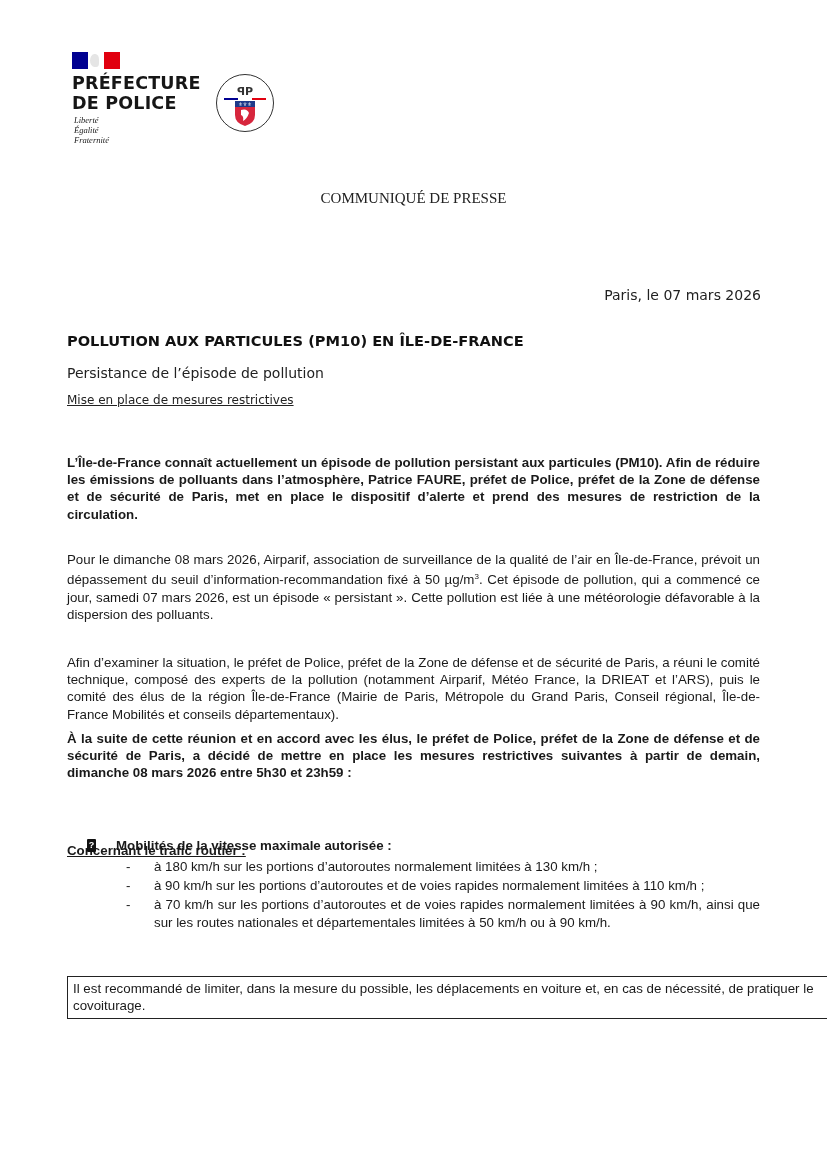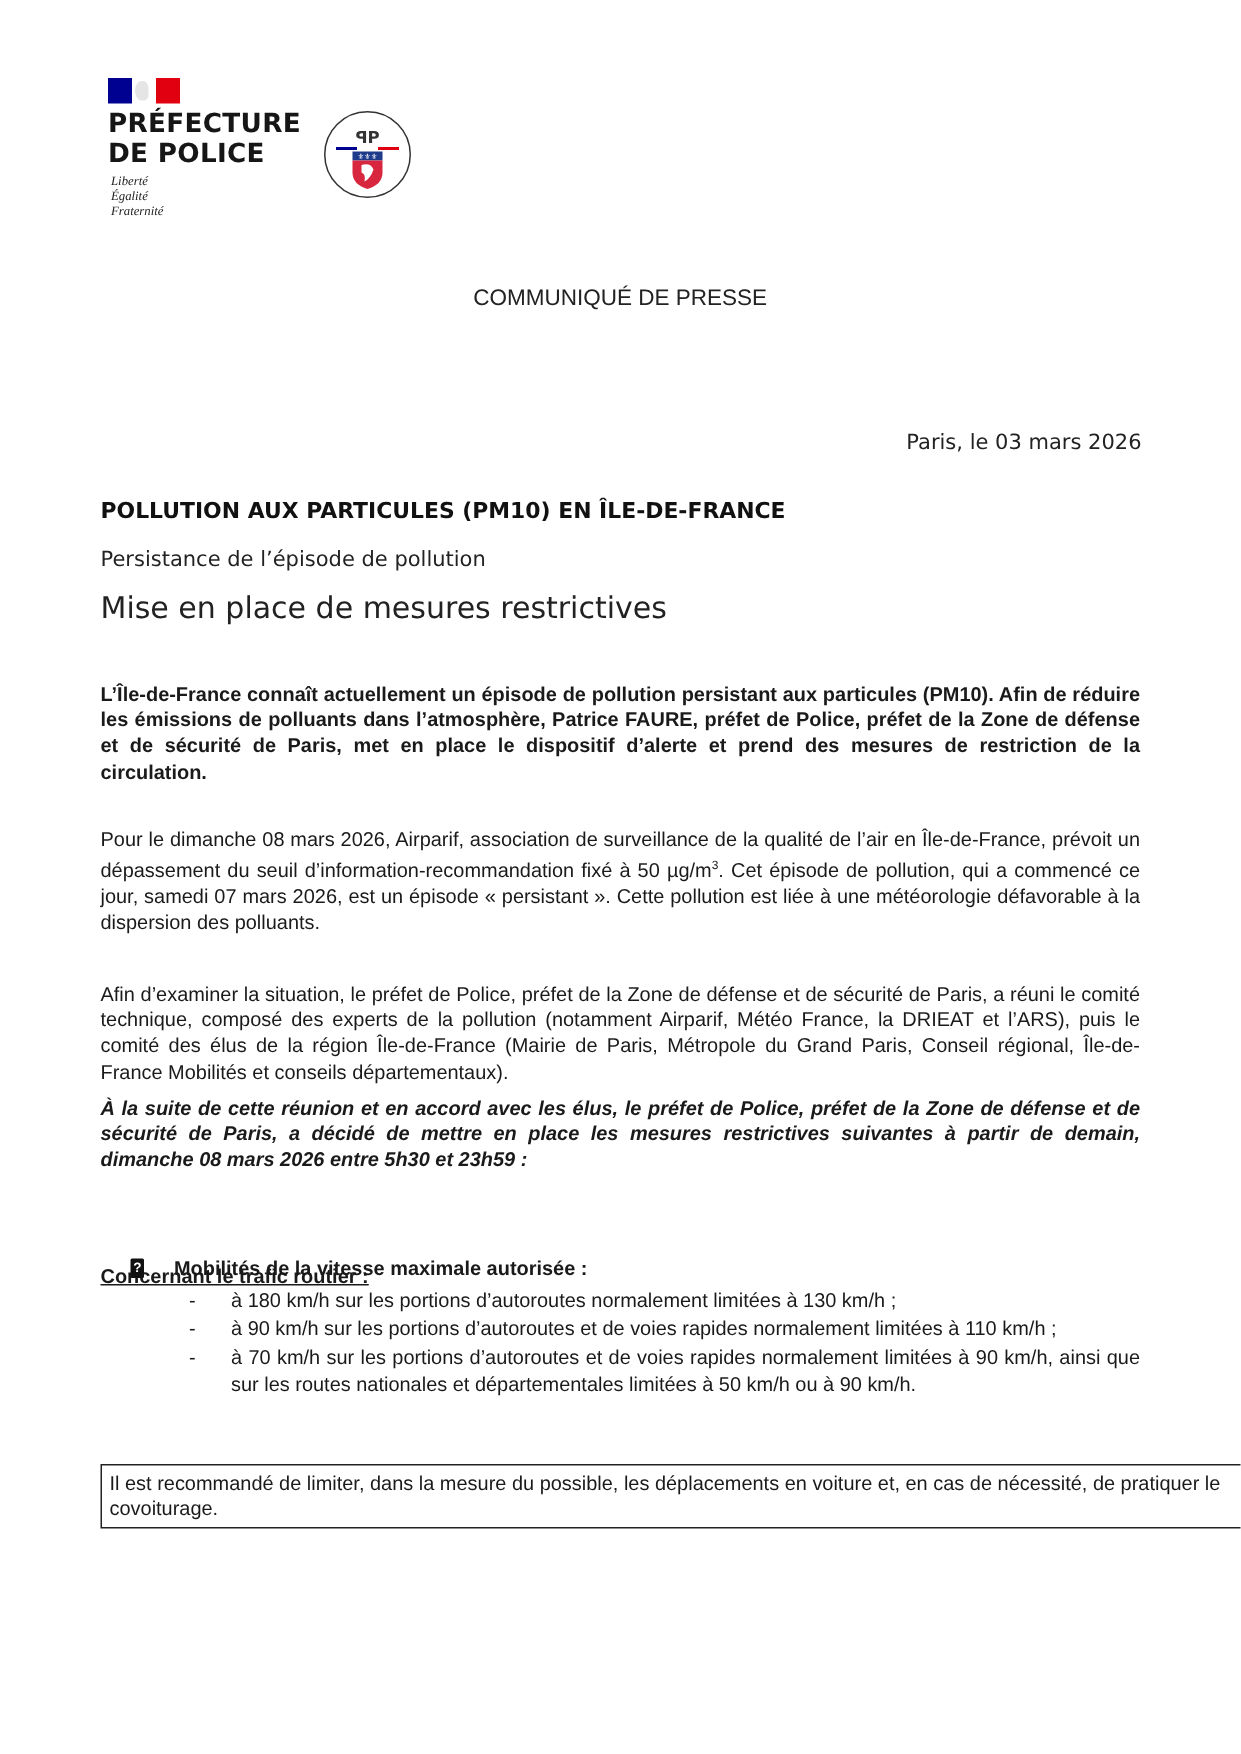--- a/index.html
+++ b/index.html
@@ -15,32 +15,32 @@
     #marianne .mid { width: 16px; height: 17px; background: #ffffff; position: relative; }
     #marianne .mid::after { content: ""; position: absolute; left: 2px; top: 2px; width: 9px; height: 13px; border-radius: 50% 40% 30% 50%; background: #e5e5e5; }
     #marianne .red { width: 16px; height: 17px; background: #e1000f; }
     #prefecture-name { left: 72px; top: 73px; font-family: "DejaVu Sans", sans-serif; font-weight: bold; font-size: 17.5px; line-height: 20px; letter-spacing: 0.2px; color: #161616; }
     #motto { left: 74px; top: 115px; font-family: "Liberation Serif", serif; font-style: italic; font-size: 8.5px; line-height: 10px; color: #222; }
 
     #pp-badge { left: 216px; top: 74px; width: 58px; height: 58px; border: 1.2px solid #333; border-radius: 50%; box-sizing: border-box; }
     #pp-badge svg { display: block; }
 
     
-    #doc-type { left: 0; width: 827px; top: 190px; text-align: center; font-family: Liberation Sans, sans-serif; font-size: 15px; letter-spacing: 0px; color: #222; }
+    #doc-type { left: 0; width: 827px; top: 190px; text-align: center; font-family: Liberation Serif, serif; font-size: 15px; letter-spacing: 0px; color: #222; }
     #date-line { right: 66px; top: 287px; font-family: "DejaVu Sans", sans-serif; font-size: 14px; color: #222; }
     #headline { left: 67px; top: 332px; font-family: "DejaVu Sans", sans-serif; font-weight: bold; font-size: 14.6px; color: #111; }
     #sub1 { left: 67px; top: 365px; font-family: "DejaVu Sans", sans-serif; font-size: 14px; color: #222; text-align: right; }
-    #sub2 { left: 67px; top: 393px; font-family: "DejaVu Sans", sans-serif; font-size: 20px; color: #222; }
+    #sub2 { left: 67px; top: 393px; font-family: "DejaVu Sans", sans-serif; font-size: 12px; color: #222; text-decoration: underline; }
 
     .para { left: 67px; width: 693px; font-family: "Liberation Sans", sans-serif; font-size: 13.3px; line-height: 17.2px; text-align: justify; color: #1a1a1a; }
     .bold { font-weight: bold; }
     #intro { top: 454px; }
     #p1 { top: 551px; }
     #p2 { top: 654px; }
-    #p3 { top: 730px; font-style: italic; }
+    #p3 { top: 730px; }
 
     #section-title { left: 67px; top: 815px; font-family: "Liberation Sans", sans-serif; font-size: 13.3px; text-decoration: underline; font-weight: bold; color: #1a1a1a; margin-top: 28px; }
     #measure { left: 87px; top: 838px; display: flex; align-items: center; font-family: "Liberation Sans", sans-serif; font-size: 13.3px; font-weight: bold; color: #1a1a1a; }
     #measure .bullet { width: 9px; height: 13px; background: #111; color: #fff; font-size: 9px; line-height: 13px; text-align: center; margin-right: 20px; border-radius: 1px; }
 
     #sublist { left: 126px; top: 858px; width: 634px; font-family: "Liberation Sans", sans-serif; font-size: 13.3px; line-height: 17.2px; color: #1a1a1a; }
     #sublist .item { display: flex; margin-bottom: 2px; }
     #sublist .dash { width: 28px; flex: 0 0 28px; }
     #sublist .txt { flex: 1; text-align: justify; }
 
@@ -73,21 +73,21 @@
     <rect x="35" y="23" width="14" height="2" fill="#e1000f"></rect>
 
     <rect x="18" y="26" width="20" height="6" fill="#1e3a8a"></rect>
     <text x="28" y="31" text-anchor="middle" font-size="5" fill="#fff">⚜⚜⚜</text>
     <path d="M18 32 H38 V40 Q38 48 28 51 Q18 48 18 40 Z" fill="#d7263d"></path>
     <path d="M24 35 Q30 33 32 38 Q30 44 26 46 Q27 41 24 40 Z" fill="#ffffff"></path>
   </svg>
 </div>
 
 <div id="doc-type" class="abs">COMMUNIQUÉ DE PRESSE</div>
-<div id="date-line" class="abs">Paris, le 03 mars 2026</div>
+<div id="date-line" class="abs">Paris, le 07 mars 2026</div>
 <div id="headline" class="abs">POLLUTION AUX PARTICULES (PM10) EN ÎLE-DE-FRANCE</div>
 <div id="sub1" class="abs">Persistance de l’épisode de pollution</div>
 <div id="sub2" class="abs">Mise en place de mesures restrictives</div>
 
 <div id="intro" class="abs para bold">L’Île-de-France connaît actuellement un épisode de pollution persistant aux particules (PM10). Afin de réduire les émissions de polluants dans l’atmosphère, Patrice FAURE, préfet de Police, préfet de la Zone de défense et de sécurité de Paris, met en place le dispositif d’alerte et prend des mesures de restriction de la circulation.</div>
 
 <div id="p1" class="abs para"><span>Pour le dimanche 08 mars 2026, Airparif, association de surveillance de la qualité de l’air en Île-de-France, prévoit un dépassement du seuil d’information-recommandation fixé à 50 µg/m</span><sup style="font-size:8px">3</sup><span>. Cet épisode de pollution, qui a commencé ce jour, samedi 07 mars 2026, est un épisode « persistant ». Cette pollution est liée à une météorologie défavorable à la dispersion des polluants.</span></div>
 
 <div id="p2" class="abs para">Afin d’examiner la situation, le préfet de Police, préfet de la Zone de défense et de sécurité de Paris, a réuni le comité technique, composé des experts de la pollution (notamment Airparif, Météo France, la DRIEAT et l’ARS), puis le comité des élus de la région Île-de-France (Mairie de Paris, Métropole du Grand Paris, Conseil régional, Île-de-France Mobilités et conseils départementaux).</div>
 <div id="p3" class="abs para bold">À la suite de cette réunion et en accord avec les élus, le préfet de Police, préfet de la Zone de défense et de sécurité de Paris, a décidé de mettre en place les mesures restrictives suivantes à partir de demain, dimanche 08 mars 2026 entre 5h30 et 23h59 :</div>

